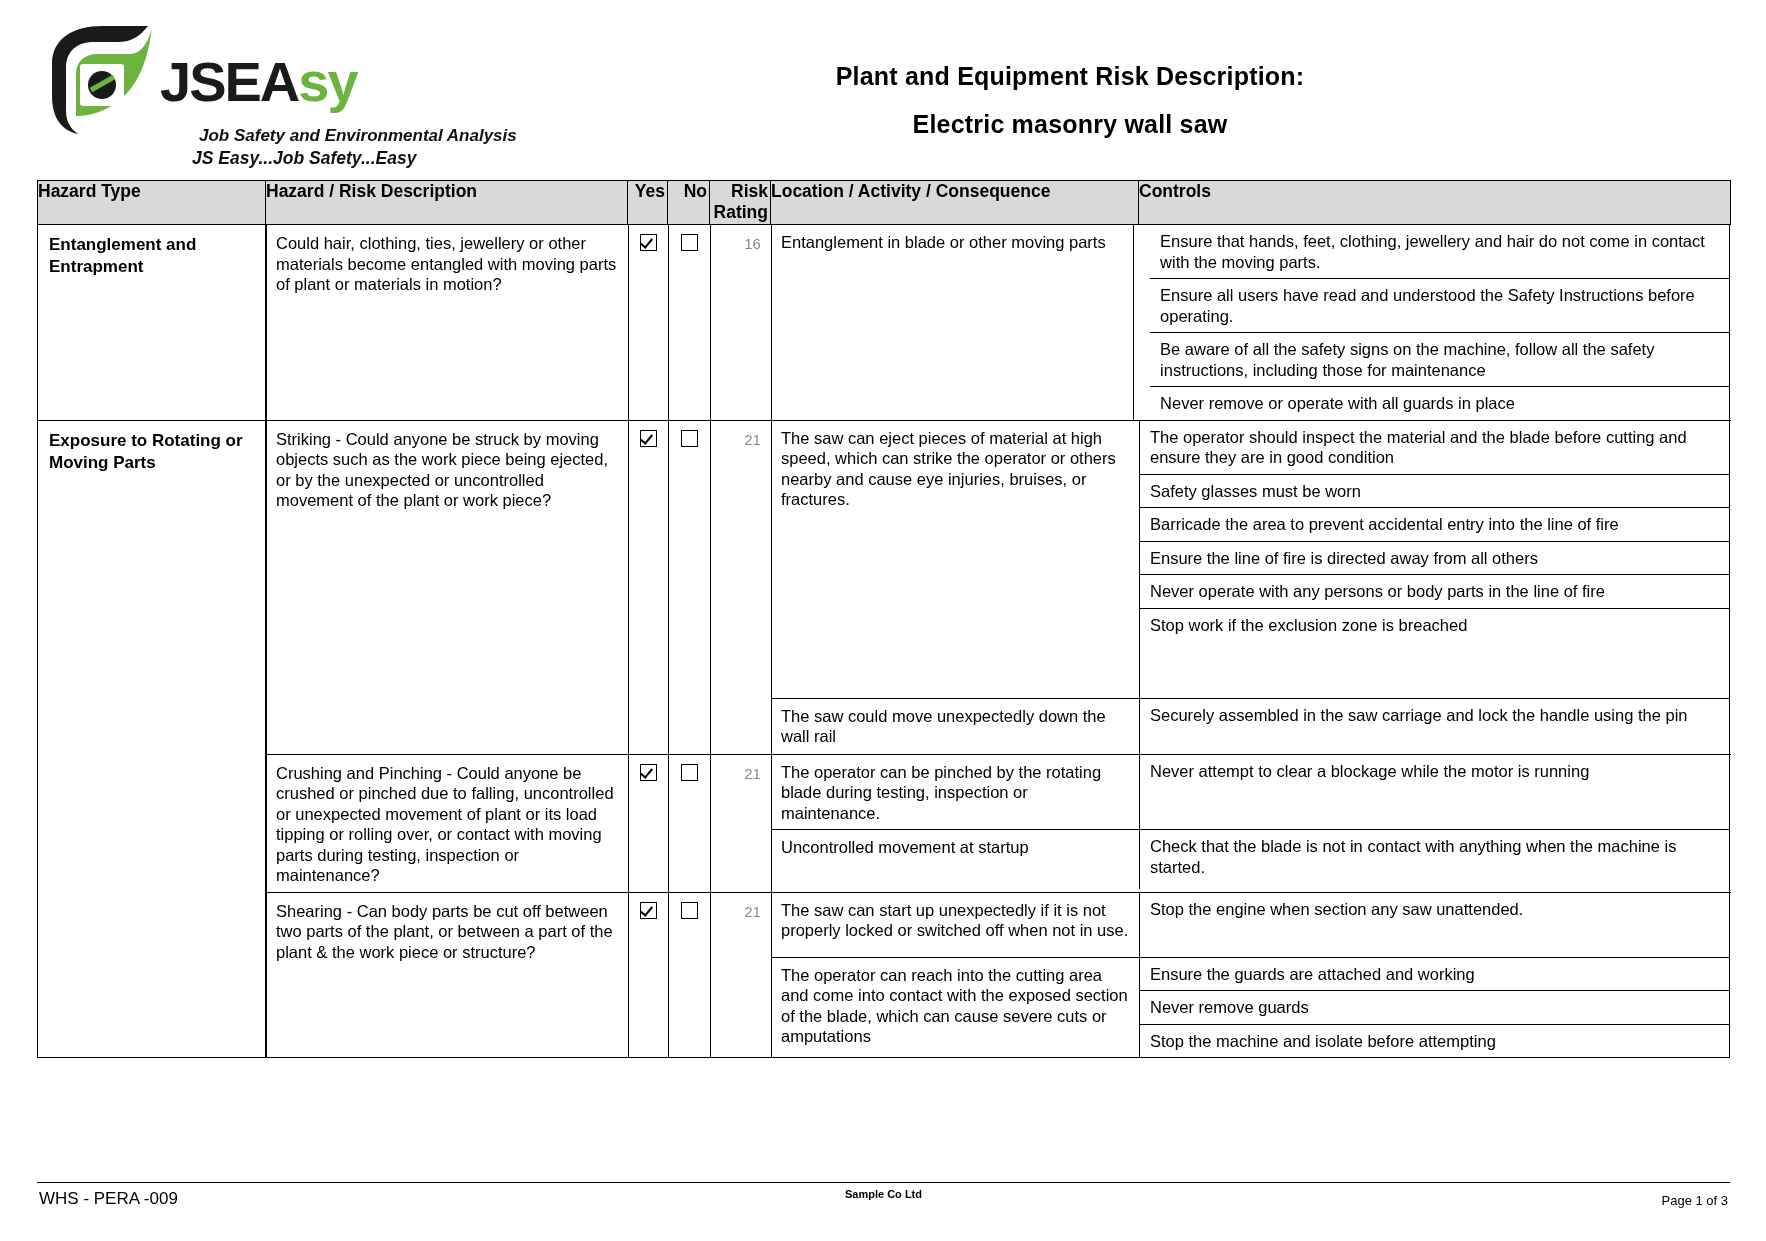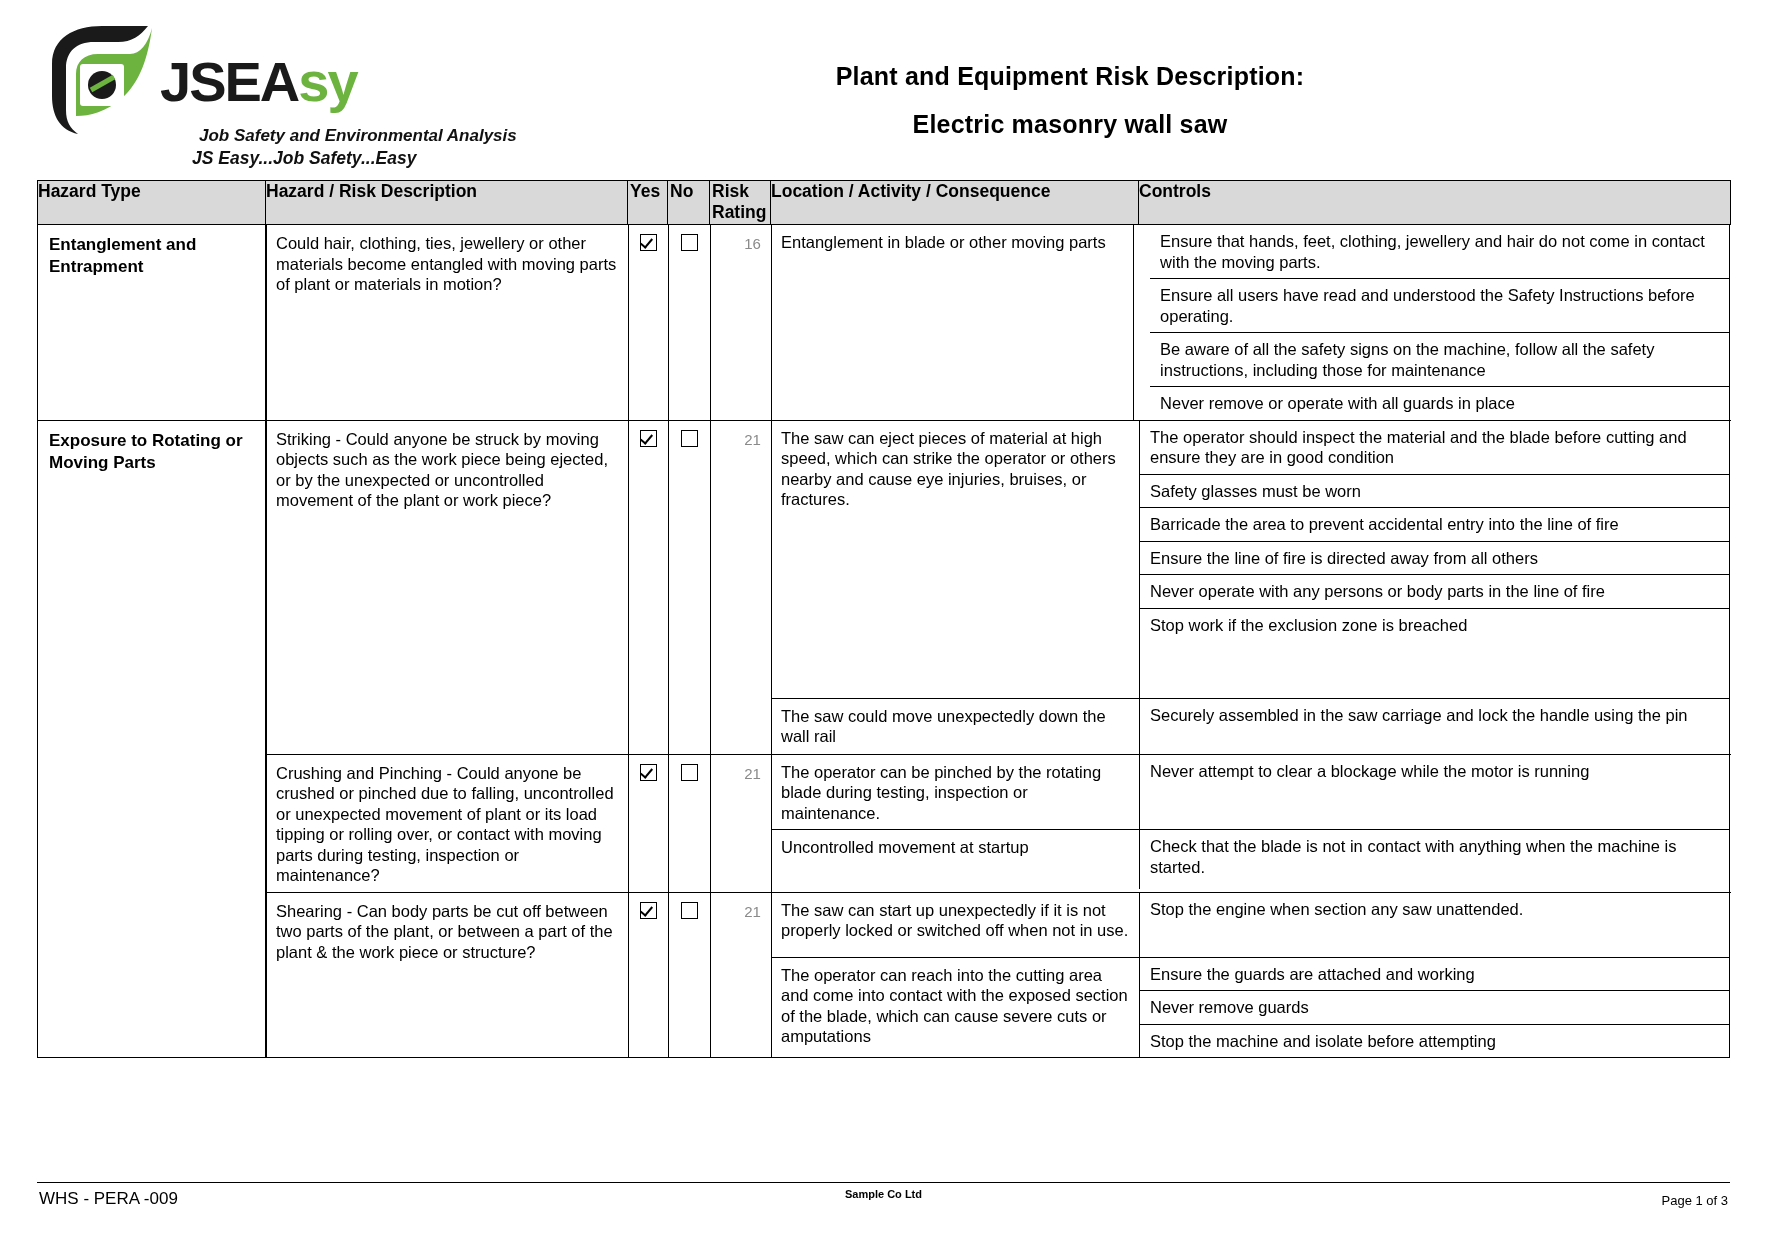--- a/index.html
+++ b/index.html
@@ -130,21 +130,21 @@
     background: #d9d9d9;
     border: 1.6px solid #000;
     font-size: 17.5px;
     font-weight: bold;
     text-align: left;
     padding: 6px 8px 7px 9px;
     line-height: 21px;
     height: 44px;
     box-sizing: border-box;
   }
-  thead th.ctr { text-align: left; padding-left: 2px; padding-right: 2px; }
+  thead th.ctr { text-align: right; padding-left: 2px; padding-right: 2px; }
 
   
   .body-frame {
     border-left: 1.6px solid #000;
     border-right: 1.6px solid #000;
     border-bottom: 1.6px solid #000;
   }
 
   
   .sec {

